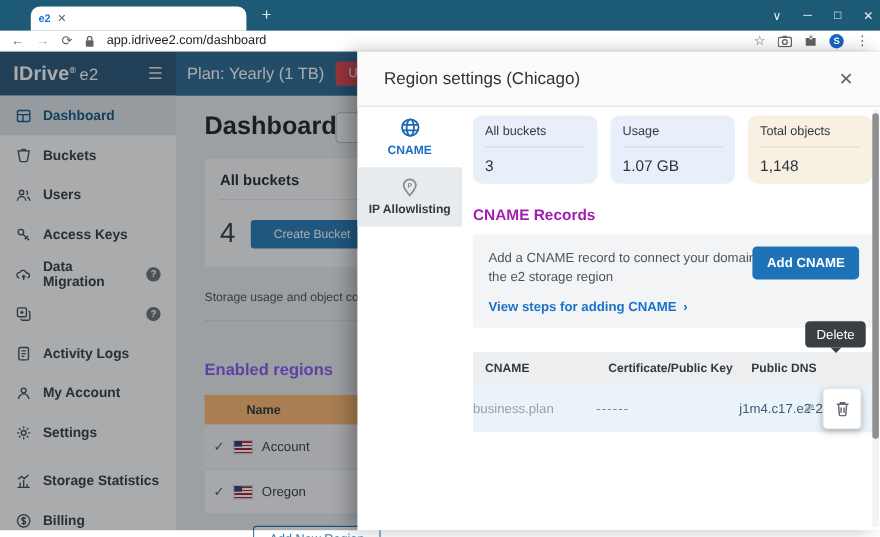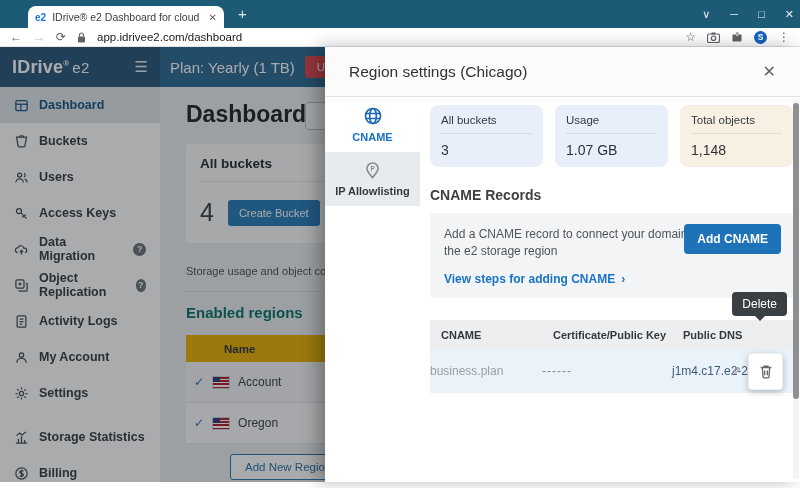--- a/index.html
+++ b/index.html
@@ -55,26 +55,26 @@
   #main-body { padding:14px 0 0 26px; }
   #page-title { font-size:23px; font-weight:bold; color:#23282d; }
   #cutoff-btn { position:absolute; left:145px; top:55px; width:40px; height:28px; border:1px solid #b9bec3;
     border-radius:4px; background:#f6f7f8; }
   #buckets-card { background:#fafbfb; border-radius:4px; width:160px; margin-top:16px; padding:12px 0 16px 14px; }
   #buckets-card-title { font-size:13.5px; font-weight:bold; color:#2b3136; padding-bottom:10px;
     border-bottom:1px solid #e4e6e8; width:150px; }
   #buckets-card-row { display:flex; align-items:center; gap:14px; margin-top:16px; }
   #buckets-count { font-size:25px; color:#3a4147; }
   #create-bucket-btn { background:#2d7fb8; color:#fff; border:none; border-radius:3px; font-size:11px;
-    padding:7px 11px; white-space:nowrap; }
+    padding:7px 21px; white-space:nowrap; }
   #storage-note { margin-top:22px; font-size:11px; color:#4d555b; white-space:nowrap; }
   #main-divider { margin-top:14px; width:150px; border-top:1px solid #d8dbde; }
-  #regions-title { margin-top:12px; font-size:15px; font-weight:bold; color:#0f766e; }
+  #regions-title { margin-top:36px; font-size:15px; font-weight:bold; color:#8b5cf6; }
   #regions-table { margin-top:14px; width:170px; }
-  #regions-head { background:#eab308; height:27px; display:flex; align-items:center; padding-left:38px;
+  #regions-head { background:#fdba74; height:27px; display:flex; align-items:center; padding-left:38px;
     font-size:11.5px; font-weight:bold; color:#33393f;text-align:center; }
   .region-row { height:41px; display:flex; align-items:center; gap:9px; padding-left:8px;
     border-bottom:1px solid #e2e4e7; background:#f4f5f6; font-size:12px; color:#3c434a; }
   .region-row + .region-row { background:#fbfbfc; }
   .check-ico { color:#2e6da4; font-size:12px; font-weight:bold; }
   .flag { position:relative; width:16px; height:11px;
     background:repeating-linear-gradient(180deg,#b22234 0 1.6px,#fff 1.6px 3.2px); outline:1px solid #d0d3d6; }
   .flag::before { content:""; position:absolute; left:0; top:0; width:7px; height:5px; background:#3c3b6e; }
   #add-region-btn { margin:10px 0 0 44px; background:#fff; border:1px solid #2e77ad; color:#2e77ad;
     border-radius:3px; font-size:11.5px; padding:6px 14px; white-space:nowrap; }
@@ -101,21 +101,21 @@
   #panel-content { flex:1; padding:8px 16px 0 10px; position:relative; }
 
   .stats-row { display:flex; gap:12px; }
   .stat-card { width:113px; height:62px; border-radius:8px; padding:9px 11px 0 11px; }
   .stat-card.blue { background:#e9effa; }
   .stat-card.tan { background:#f7f0e3; }
   .stat-label { font-size:11.5px; color:#33393f; padding-bottom:7px; border-bottom:1px solid #d5dbe4; }
   .stat-card.tan .stat-label { border-bottom-color:#e6ddc9; }
   .stat-value { font-size:14px; color:#2f3337; margin-top:8px; }
 
-  #cname-heading { margin-top:20px; font-size:14px; font-weight:bold; color:#404040; }
+  #cname-heading { margin-top:20px; font-size:14px; font-weight:bold; color:#a21caf; }
   #cname-info { position:relative; margin-top:10px; background:#f3f4f5; border-radius:3px;
     padding:13px 14px 12px 14px; }
   #cname-info-text { font-size:12px; color:#4d555b; width:262px; line-height:1.45; }
   #add-cname-btn { position:absolute; right:12px; top:11px; background:#1d72b8; color:#fff; border:none;
     border-radius:4px; font-size:12px; font-weight:bold; padding:8px 13px; }
   #cname-link { display:flex; align-items:center; gap:6px; margin-top:11px; font-size:12px;
     font-weight:bold; color:#1a73c8; }
 
   #cname-table { position:relative; margin-top:22px; }
   .t-head { display:grid; grid-template-columns:112px 130px 1fr; background:#eceef0; height:30px;
@@ -140,21 +140,20 @@
     border-radius:3px; }
 
   svg.ic { display:block; }
 </style>
 </head>
 <body>
 
 <div id="tabstrip">
   <div id="browser-tab">
     <span id="tab-favicon">e2</span>
-    <span id="tab-title">IDrive® e2 Dashboard for cloud</span>
     <span id="tab-close">✕</span>
   </div>
   <span id="newtab-btn" class="abs">+</span>
   <div class="win-controls">
     <span>∨</span>
     <span>─</span>
     <span>□</span>
     <span>✕</span>
   </div>
 </div>
@@ -233,21 +232,20 @@
         </svg>
       <span>Data Migration</span>
       <span class="help-badge">?</span>
     </div>
     <div class="side-item">
       <svg class="ic" width="15" height="15" viewBox="0 0 24 24" fill="none" stroke="currentColor" stroke-width="2">
           <rect x="3" y="3" width="13" height="13" rx="2"></rect>
           <path d="M19 8 a2 2 0 0 1 2 2 v9 a2 2 0 0 1 -2 2 h-9 a2 2 0 0 1 -2 -2"></path>
           <path d="M7 9.5 h5 M9.5 7 v5"></path>
         </svg>
-      <span>Object Replication</span>
       <span class="help-badge">?</span>
     </div>
     <div class="side-item">
       <svg class="ic" width="15" height="15" viewBox="0 0 24 24" fill="none" stroke="currentColor" stroke-width="2">
           <rect x="5" y="3" width="14" height="18" rx="2"></rect>
           <path d="M9 8 h6 M9 12 h6 M9 16 h4"></path>
         </svg>
       <span>Activity Logs</span>
     </div>
     <div class="side-item">

